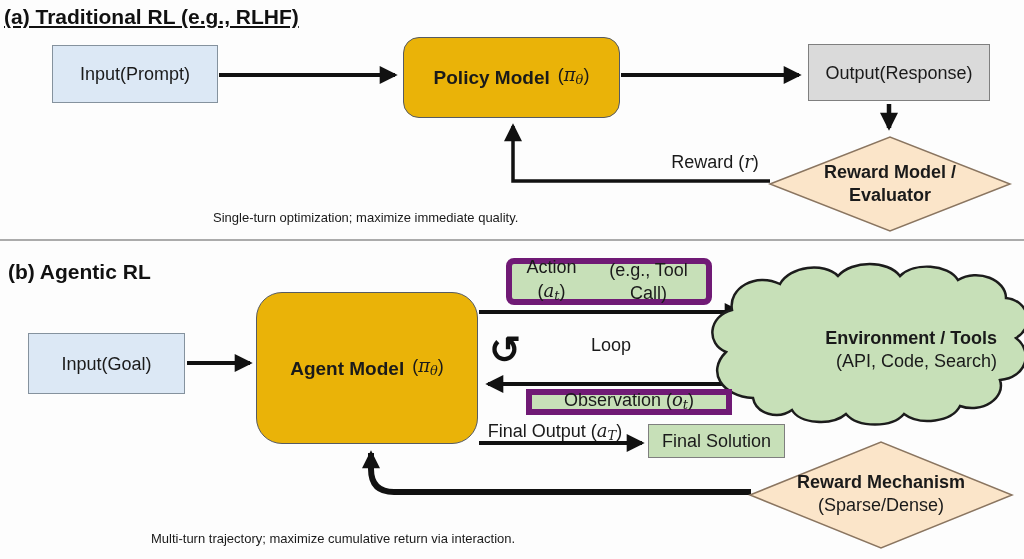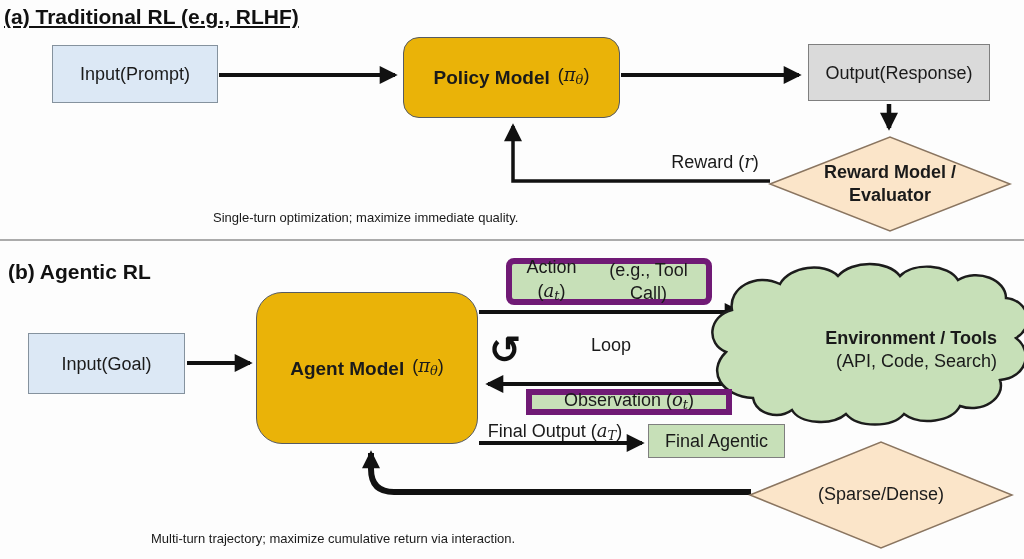--- a/index.html
+++ b/index.html
@@ -131,23 +131,24 @@
   </div>
 
   <div class="abs diamond-text" style="left:747px;top:326px;width:250px;height:48px;text-align:right;">
     <div class="b">Environment / Tools</div>
     <div>(API, Code, Search)</div>
   </div>
 
   <div class="abs label" style="left:465px;top:419px;width:180px;"><span class="m-n">Final Output (</span><span class="m-i">a</span><span class="m-is">T</span><span class="m-n">)</span></div>
 
   <div class="abs box green-solid" style="left:648px;top:424px;width:137px;height:34px;">
-    <div>Final Agentic</div>
+    <div>Final Solution</div>
   </div>
 
 
   <div class="abs diamond-text" style="left:781px;top:471px;width:200px;height:46px;">
+    <div class="b">Reward Mechanism</div>
     <div>(Sparse/Dense)</div>
   </div>
 
   <div class="abs caption" style="left:151px;top:527px;width:600px;">Multi-turn trajectory; maximize cumulative return via interaction.</div>
 
 </div>
 
 </body></html>

